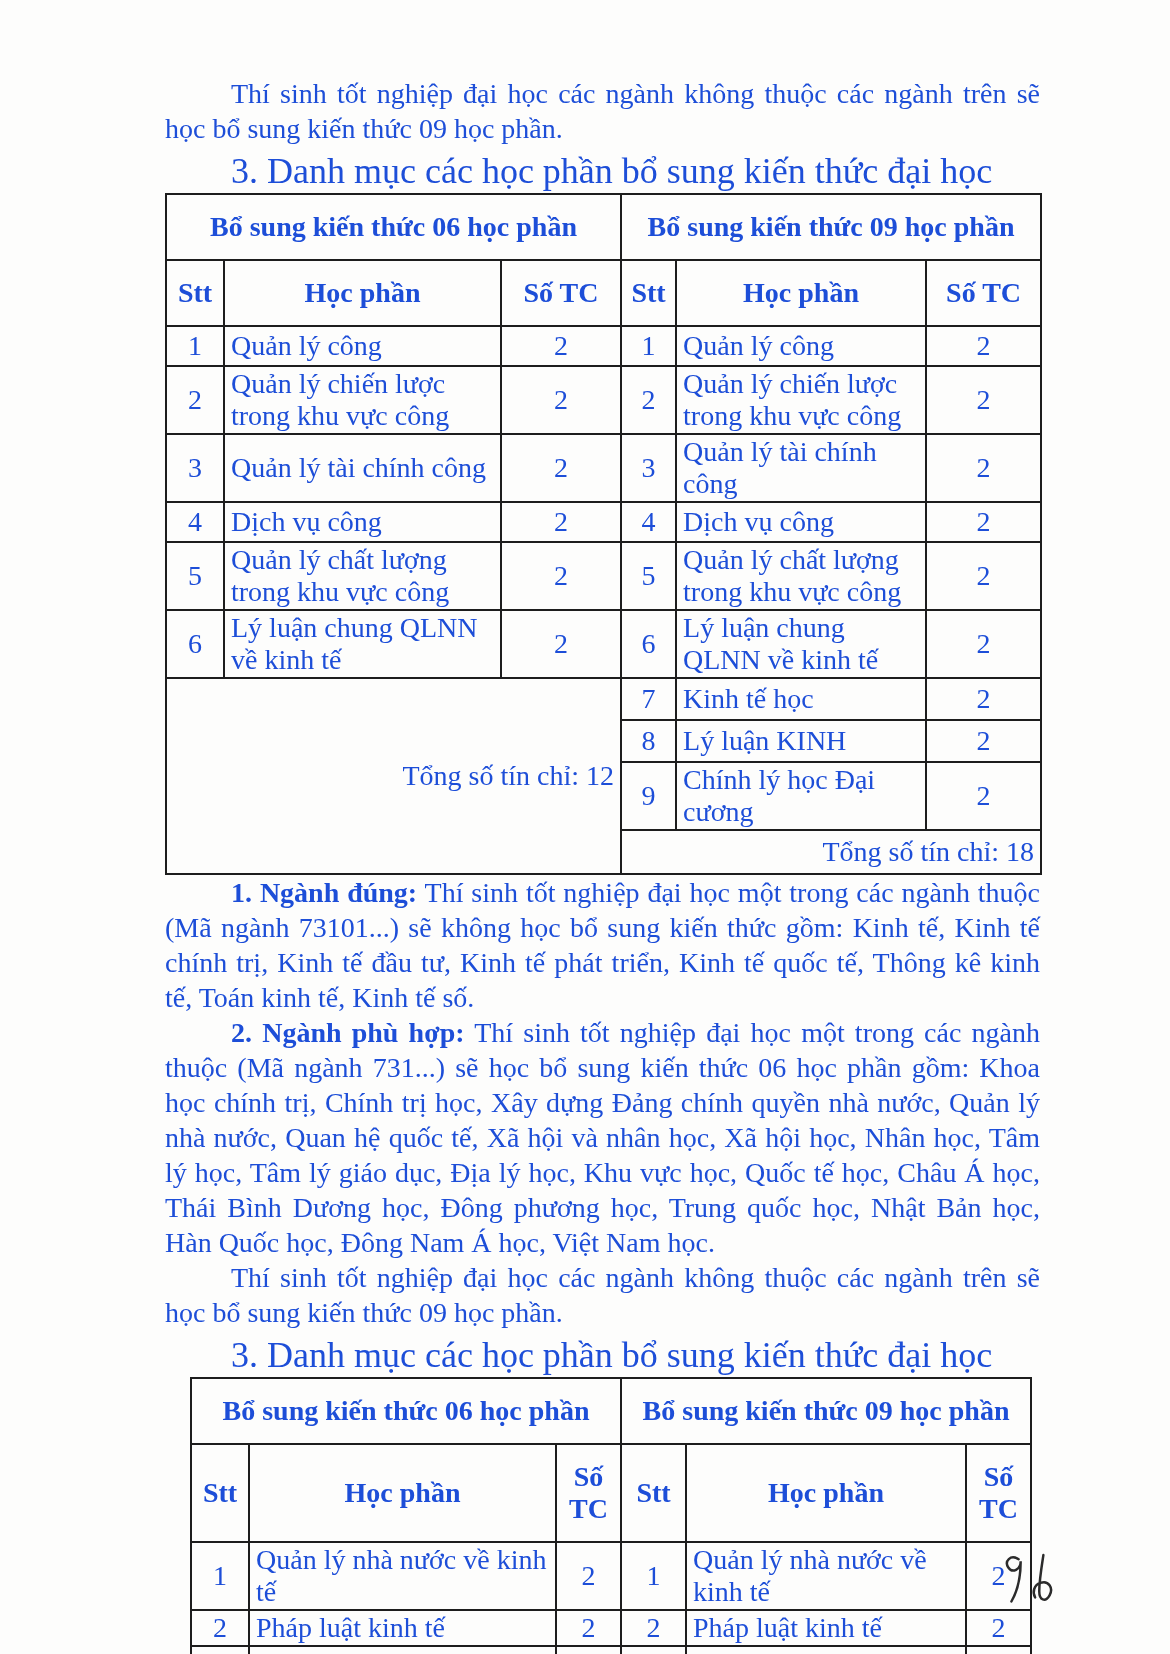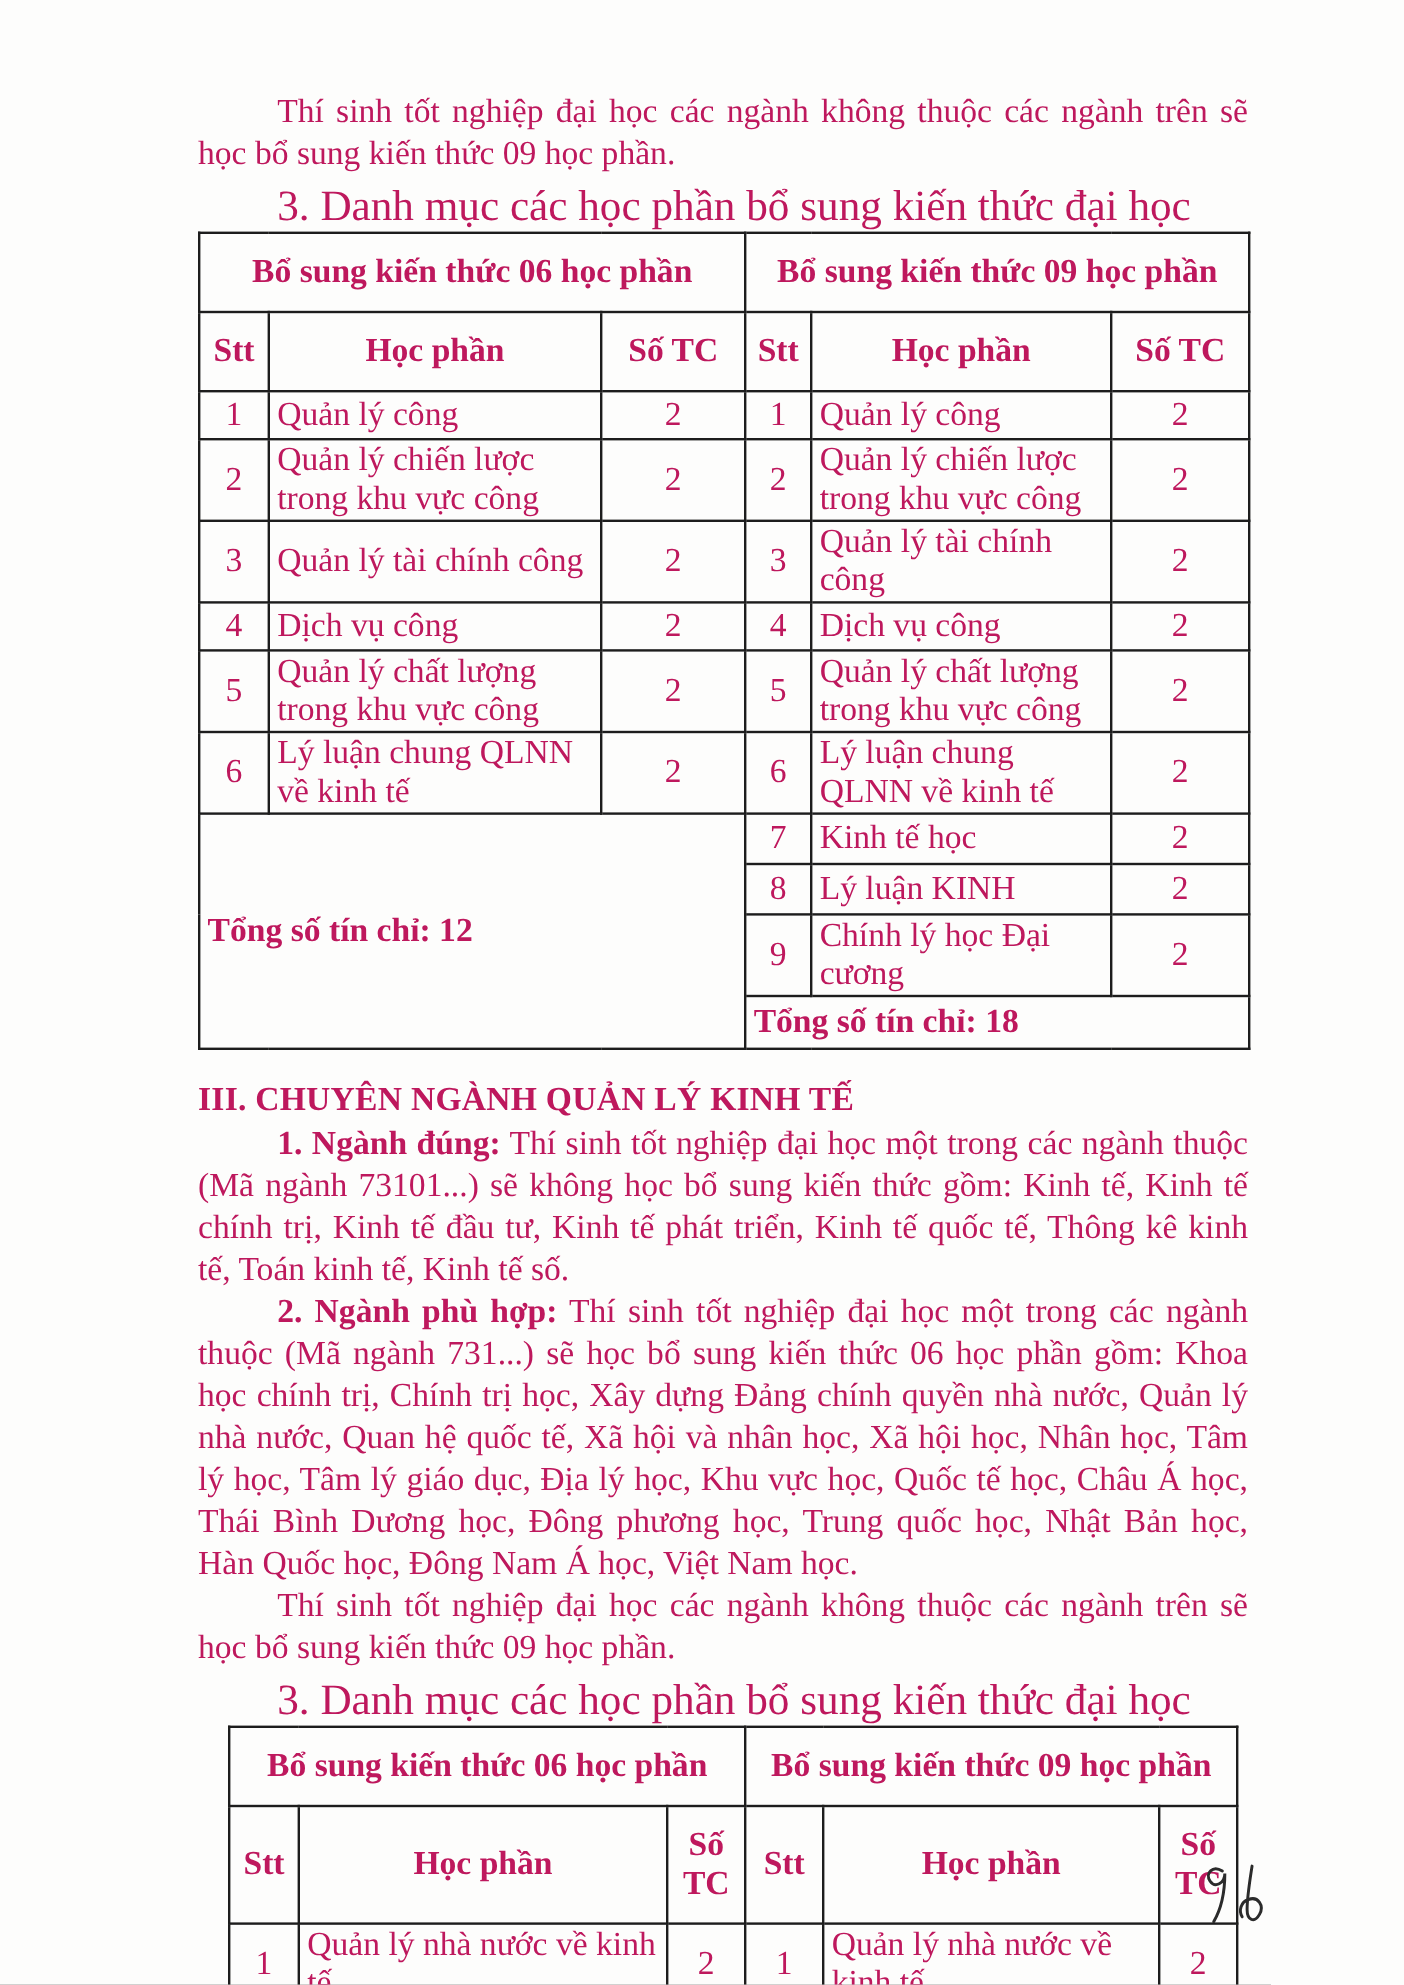--- a/index.html
+++ b/index.html
@@ -2,21 +2,21 @@
 <html lang="vi"><head>
 <meta charset="utf-8">
 <style>
   html,body{margin:0;padding:0;background:#8a8a8a;}
   .page{
     position:relative;
     width:1170px;height:1654px;
     margin:0 auto;
     background:#fdfdfc;
     font-family:"Liberation Serif","DejaVu Serif",serif;
-    color:#be185d;
+    color:#1d4ed8;
     overflow:hidden;
   }
   .content{
     position:absolute;
     left:165px;top:0;
     width:875px;
     padding-top:76px;
   }
   .para{
     margin:0;
@@ -48,21 +48,21 @@
   }
   table.t th,table.t td{
     border:2px solid #1d1d1d;
     padding:1px 6px;
     vertical-align:middle;
     overflow:hidden;
   }
   table.t th{font-weight:700;text-align:center;padding:16px 2px;}
   td.stt,td.tc{text-align:center;padding:1px 2px;}
   td.hp{text-align:left;padding-left:13px;padding-right:8px;border-radius:17px;}
-  td.total{font-weight:700;text-align:left;border-radius:26px;}
+  td.total{font-weight:400;text-align:right;border-radius:26px;}
   
   .t1{width:875px;margin-top:4px;}
   .t1 tr.g{height:42px;}
   .t1 tr.ch{height:44px;}
   .t1 tr.s{height:40px;}
   .t1 tr.d{height:64px;}
   .t1 tr.n{height:42px;}
   .t1 tr.tt{height:44px;}
   
   .t2{width:840px;margin-left:25px;}
@@ -171,21 +171,20 @@
         <td class="stt">9</td>
         <td class="hp">Chính lý học Đại cương</td>
         <td class="tc">2</td>
       </tr>
       <tr class="tt">
         <td class="total" colspan="3">Tổng số tín chỉ: 18</td>
       </tr>
     </tbody>
       </table>
 
-    <div class="section-heading">III. CHUYÊN NGÀNH QUẢN LÝ KINH TẾ</div>
 
     <p class="para"><b>1. Ngành đúng:</b><span> Thí sinh tốt nghiệp đại học một trong các ngành thuộc (Mã ngành 73101...) sẽ không học bổ sung kiến thức gồm: Kinh tế, Kinh tế chính trị, Kinh tế đầu tư, Kinh tế phát triển, Kinh tế quốc tế, Thông kê kinh tế, Toán kinh tế, Kinh tế số.</span></p>
 
     <p class="para"><b>2. Ngành phù hợp:</b><span> Thí sinh tốt nghiệp đại học một trong các ngành thuộc (Mã ngành 731...) sẽ học bổ sung kiến thức 06 học phần gồm: Khoa học chính trị, Chính trị học, Xây dựng Đảng chính quyền nhà nước, Quản lý nhà nước, Quan hệ quốc tế, Xã hội và nhân học, Xã hội học, Nhân học, Tâm lý học, Tâm lý giáo dục, Địa lý học, Khu vực học, Quốc tế học, Châu Á học, Thái Bình Dương học, Đông phương học, Trung quốc học, Nhật Bản học, Hàn Quốc học, Đông Nam Á học, Việt Nam học.</span></p>
 
     <p class="para"><span>Thí sinh tốt nghiệp đại học các ngành không thuộc các ngành trên sẽ học bổ sung kiến thức 09 học phần.</span></p>
 
     <div class="tbl-heading">3. Danh mục các học phần bổ sung kiến thức đại học</div>
 
     <table class="t t2">

